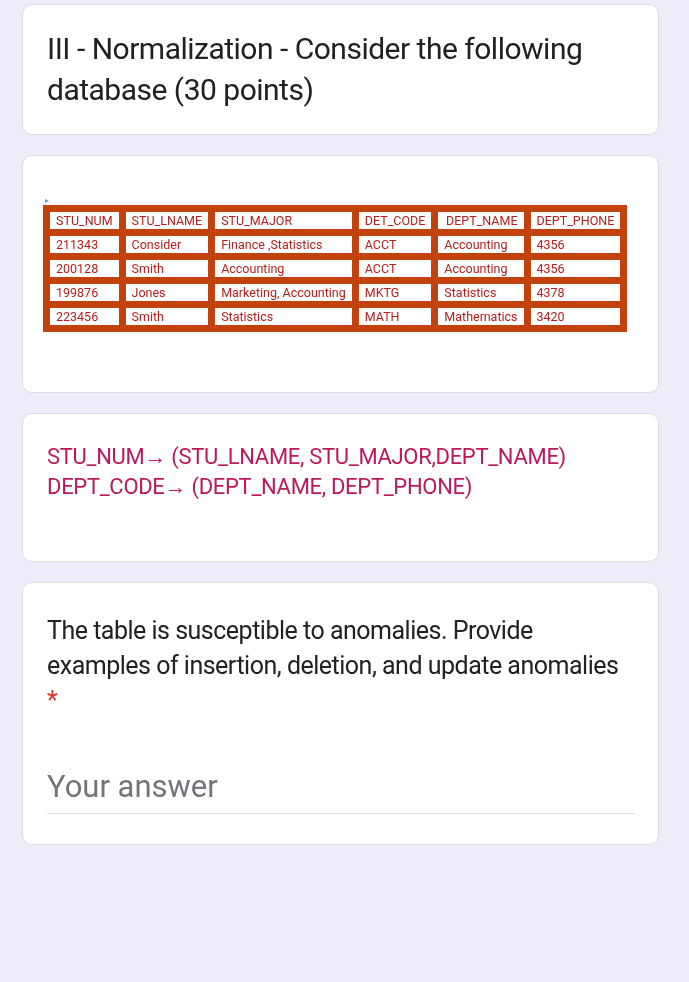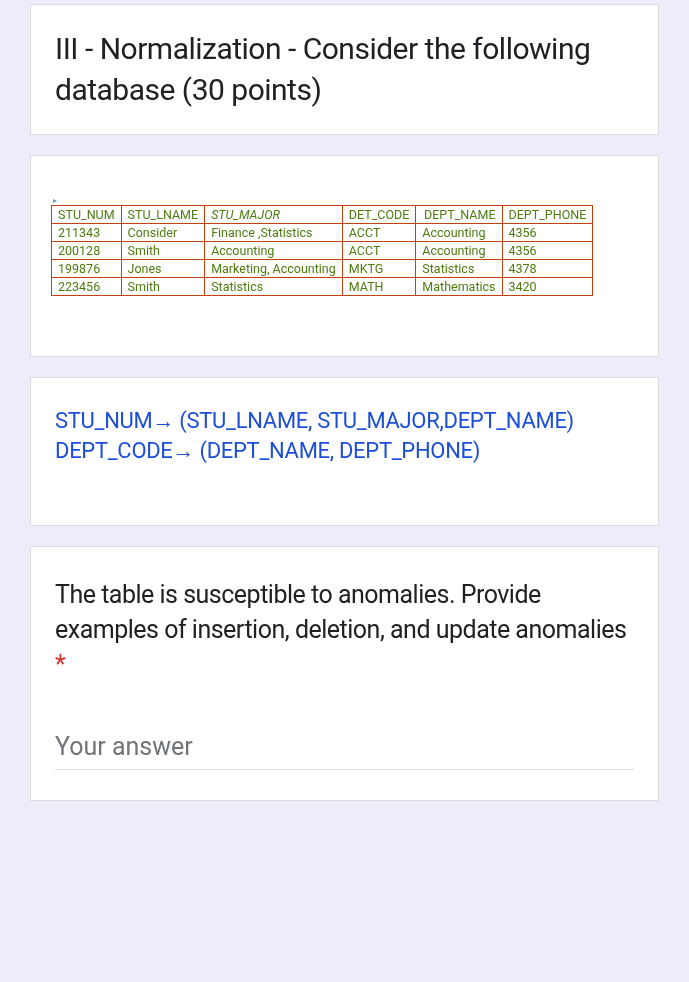--- a/index.html
+++ b/index.html
@@ -5,22 +5,22 @@
     * { box-sizing: border-box; margin: 0; padding: 0; }
     body {
       font-family: Roboto, Arial, sans-serif;
       background: #f0ebf8;
       width: 689px;
       padding: 0;
     }
     .card {
       background: #fff;
       border: 1px solid #dadce0;
-      border-radius: 0;
-      margin: 4px 30px 20px 30px;
+      border-radius: 10px;
+      margin: 4px 30px 20px 22px;
       padding: 24px 24px;
     }
     .section-title {
       font-size: 30px;
       font-weight: 400;
       color: #202124;
       line-height: 1.35;
       letter-spacing: -0.5px;
     }
     .table-card {
@@ -31,55 +31,55 @@
       color: #5b9bd5;
       padding-left: 2px;
       margin-bottom: 0;
     }
     table {
       border-collapse: collapse;
       width: 540px;
       font-size: 12.5px;
     }
     th, td {
-      border: 1px solid #c2410c;
+      border: 7px solid #c2410c;
       padding: 1px 6px;
       text-align: left;
       font-weight: 400;
-      color: #4d7c0f;
+      color: #b91c1c;
       white-space: nowrap;
     }
     th { font-weight: 400; }
     .col-num { width: 68px; }
     .col-lname { width: 80px; }
-    .col-major { width: 138px; font-style: italic; }
+    .col-major { width: 138px; }
     .col-det { width: 78px; }
     .col-dname { width: 84px; text-align: right; }
     .col-phone { width: 80px; }
     .underline { }
     .fd-text {
       font-size: 22px;
-      color: #1d4ed8;
+      color: #be185d;
       line-height: 1.35;
       letter-spacing: -0.3px;
     }
     .fd-card { padding: 28px 24px 60px 24px; }
     .question-text {
       font-size: 25px;
       font-weight: 400;
       color: #202124;
       line-height: 1.4;
       letter-spacing: -0.5px;
     }
     .required { color: #d93025; }
     .answer-input {
       width: 100%;
       border: none;
       border-bottom: 1px solid #dadce0;
-      font-size: 25px;
+      font-size: 31px;
       padding: 8px 0;
       margin-top: 42px;
       outline: none;
       color: #202124;
       font-family: inherit;
     }
     .answer-input::placeholder { color: #70757a; }
     .question-card { padding: 30px 24px 30px 24px; }
   </style>
 </head>

